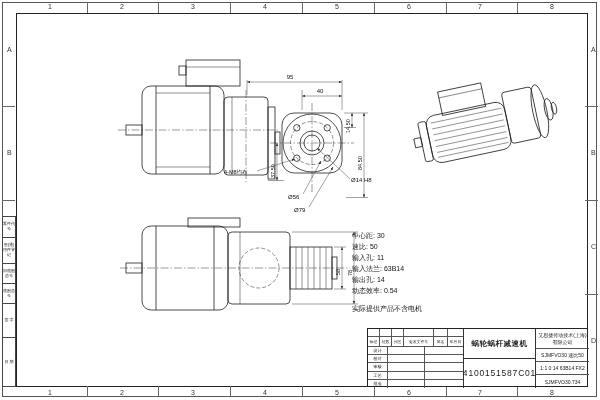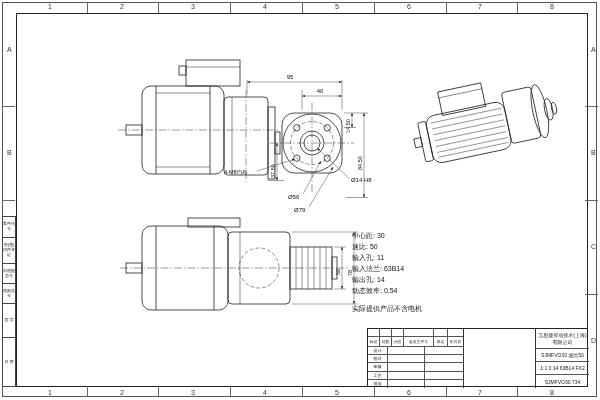--- a/index.html
+++ b/index.html
@@ -278,20 +278,22 @@
         <span class="rc"></span>
         <span class="rc"></span>
       </div>
     <div class="tb-role-row">
         <span class="rl">批准</span>
         <span class="rc"></span>
         <span class="rc"></span>
       </div>
   </div>
   <div class="tb-mid">
+    <div class="tb-product">蜗轮蜗杆减速机</div>
+    <div class="tb-number">4100151587C01</div>
   </div>
   <div class="tb-right">
     <div class="tb-company">艾思捷传动技术(上海)有限公司</div>
     <div class="tb-model">SJMFVO30 速比50</div>
     <div class="tb-spec">1:1 0:14 63B14 FX2</div>
     <div class="tb-code">SJMFVO30.734</div>
   </div>
 </div>
 
 </body></html>

